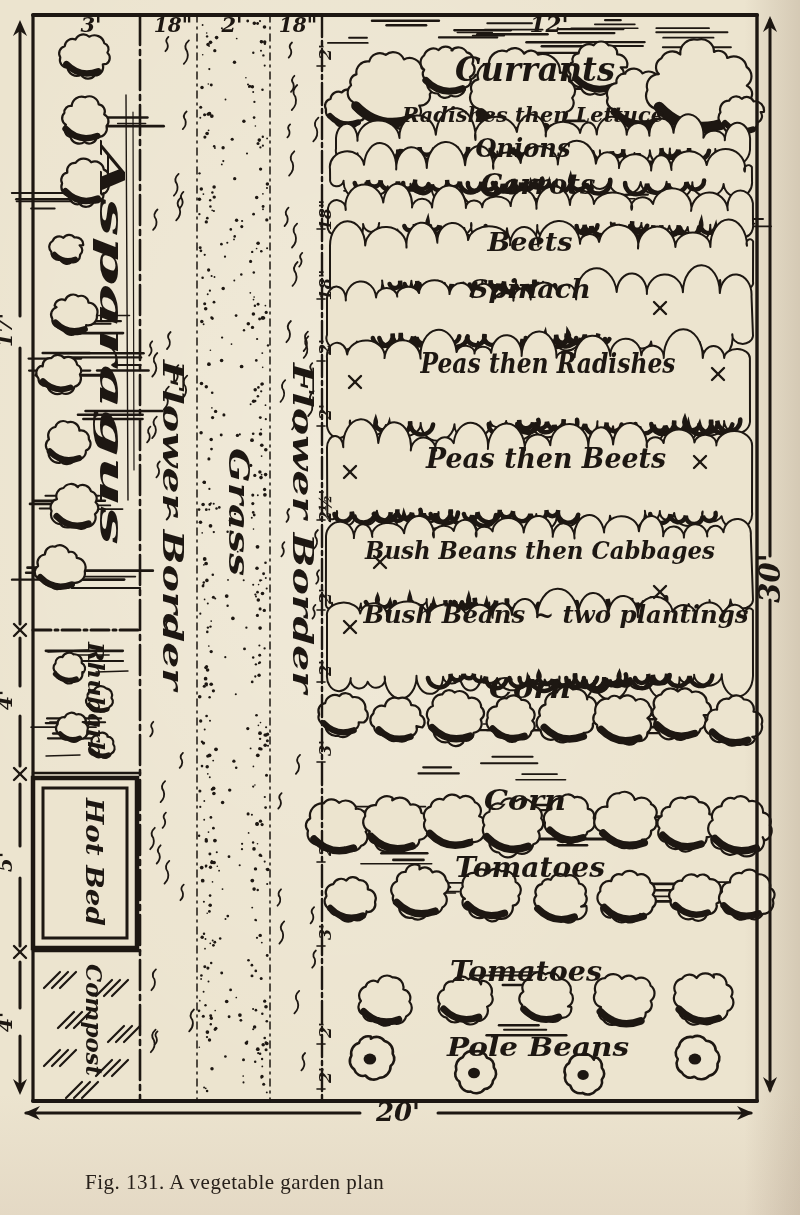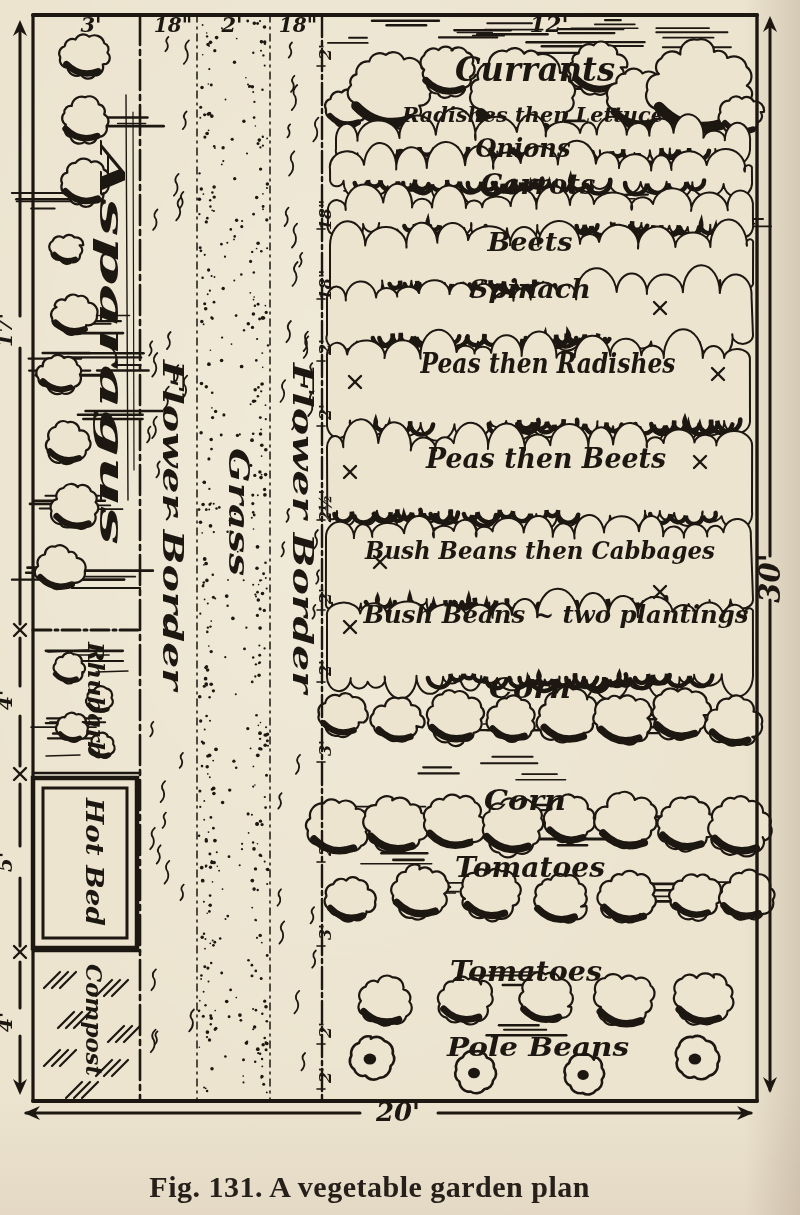--- a/index.html
+++ b/index.html
@@ -7,22 +7,22 @@
   .page{
     position:relative;width:800px;height:1215px;overflow:hidden;
     background:
       radial-gradient(ellipse at 42% 38%, rgba(255,255,255,0.22), rgba(0,0,0,0) 62%),
       linear-gradient(90deg, rgba(0,0,0,0) 93%, rgba(120,95,75,0.20) 100%),
       linear-gradient(0deg, rgba(160,120,105,0.10) 0%, rgba(0,0,0,0) 10%),
       #ece4cf;
   }
   .page svg{position:absolute;left:0;top:0;display:block;}
   .caption{
-    position:absolute;left:85px;top:1170px;width:505px;text-align:right;
-    font-family:"Liberation Serif",serif;font-weight:bold;font-size:30px;
+    position:absolute;left:85px;top:1170px;width:505px;text-align:left;
+    font-family:"Liberation Serif",serif;font-weight:normal;font-size:21px;
     color:#27201a;letter-spacing:0.5px;
   }
 </style>
 </head>
 <body>
 
 <div class="page">
   <svg id="plan-svg" width="800" height="1215" viewBox="0 0 800 1215">
       <g>
         <line x1="525.9727174462624" y1="340.25373893568934" x2="554.8591099040858" y2="340.25373893568934" stroke="#1d1712" stroke-width="1.858565768673348" stroke-linecap="round"></line>

